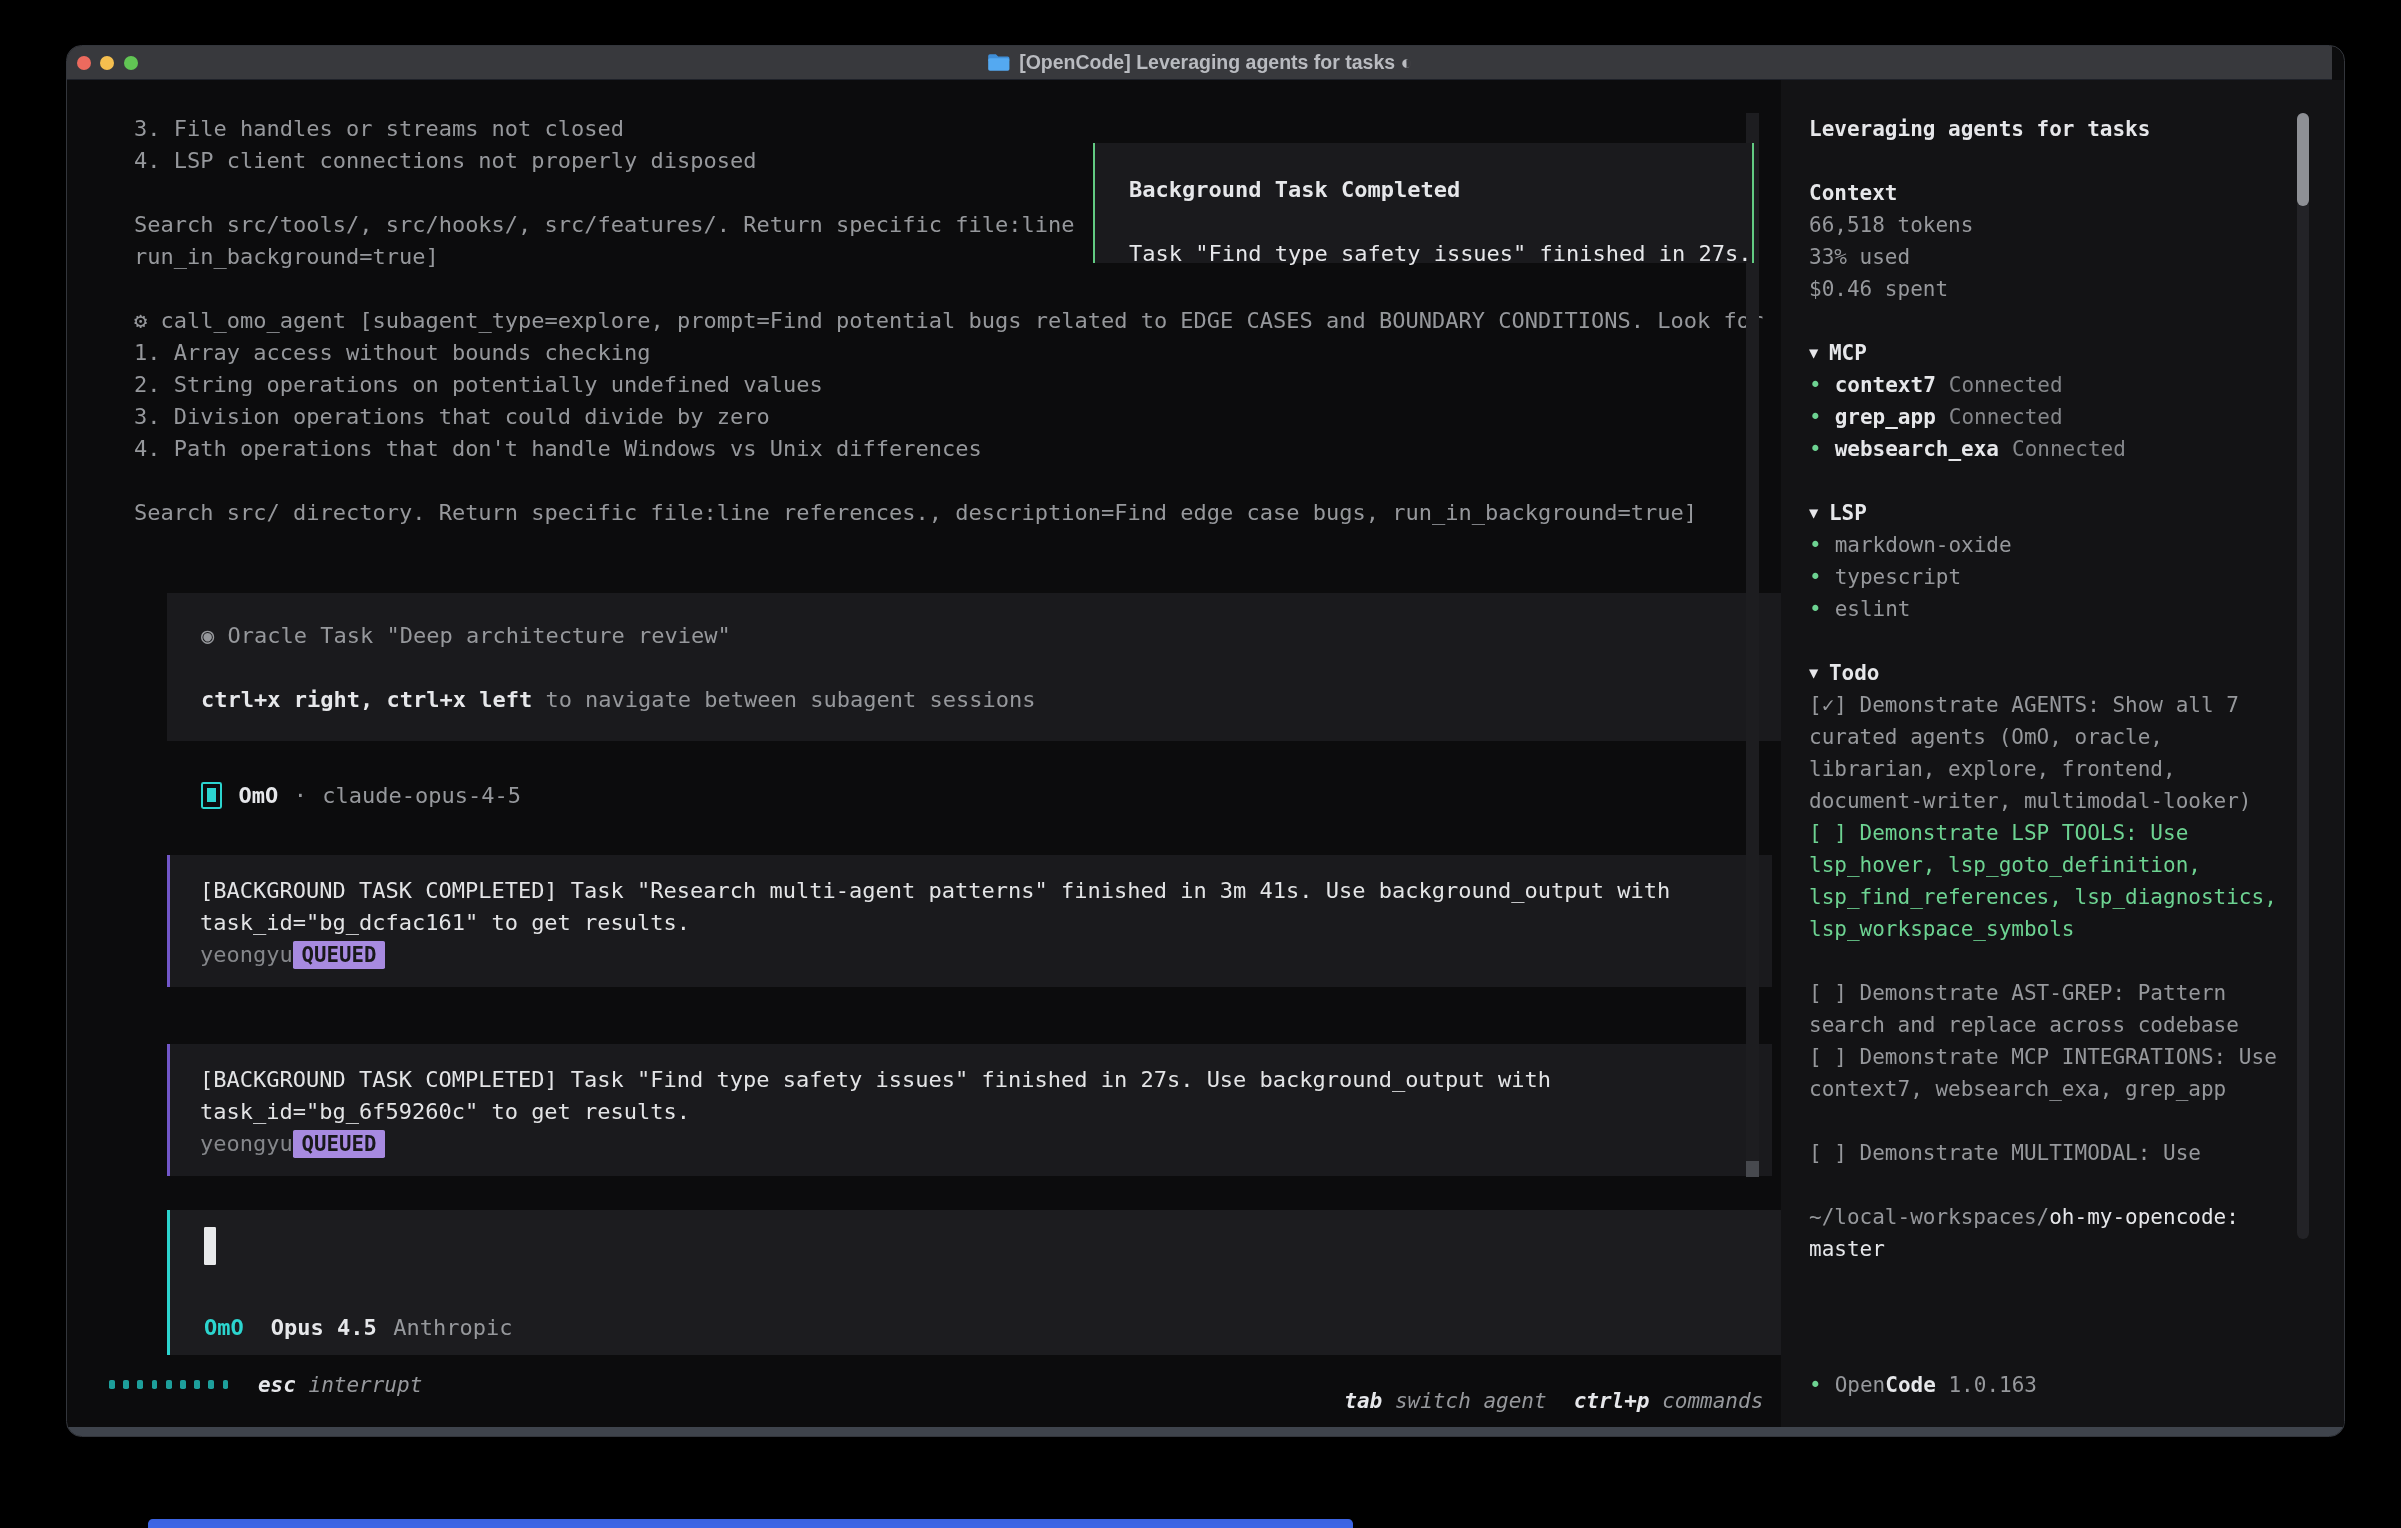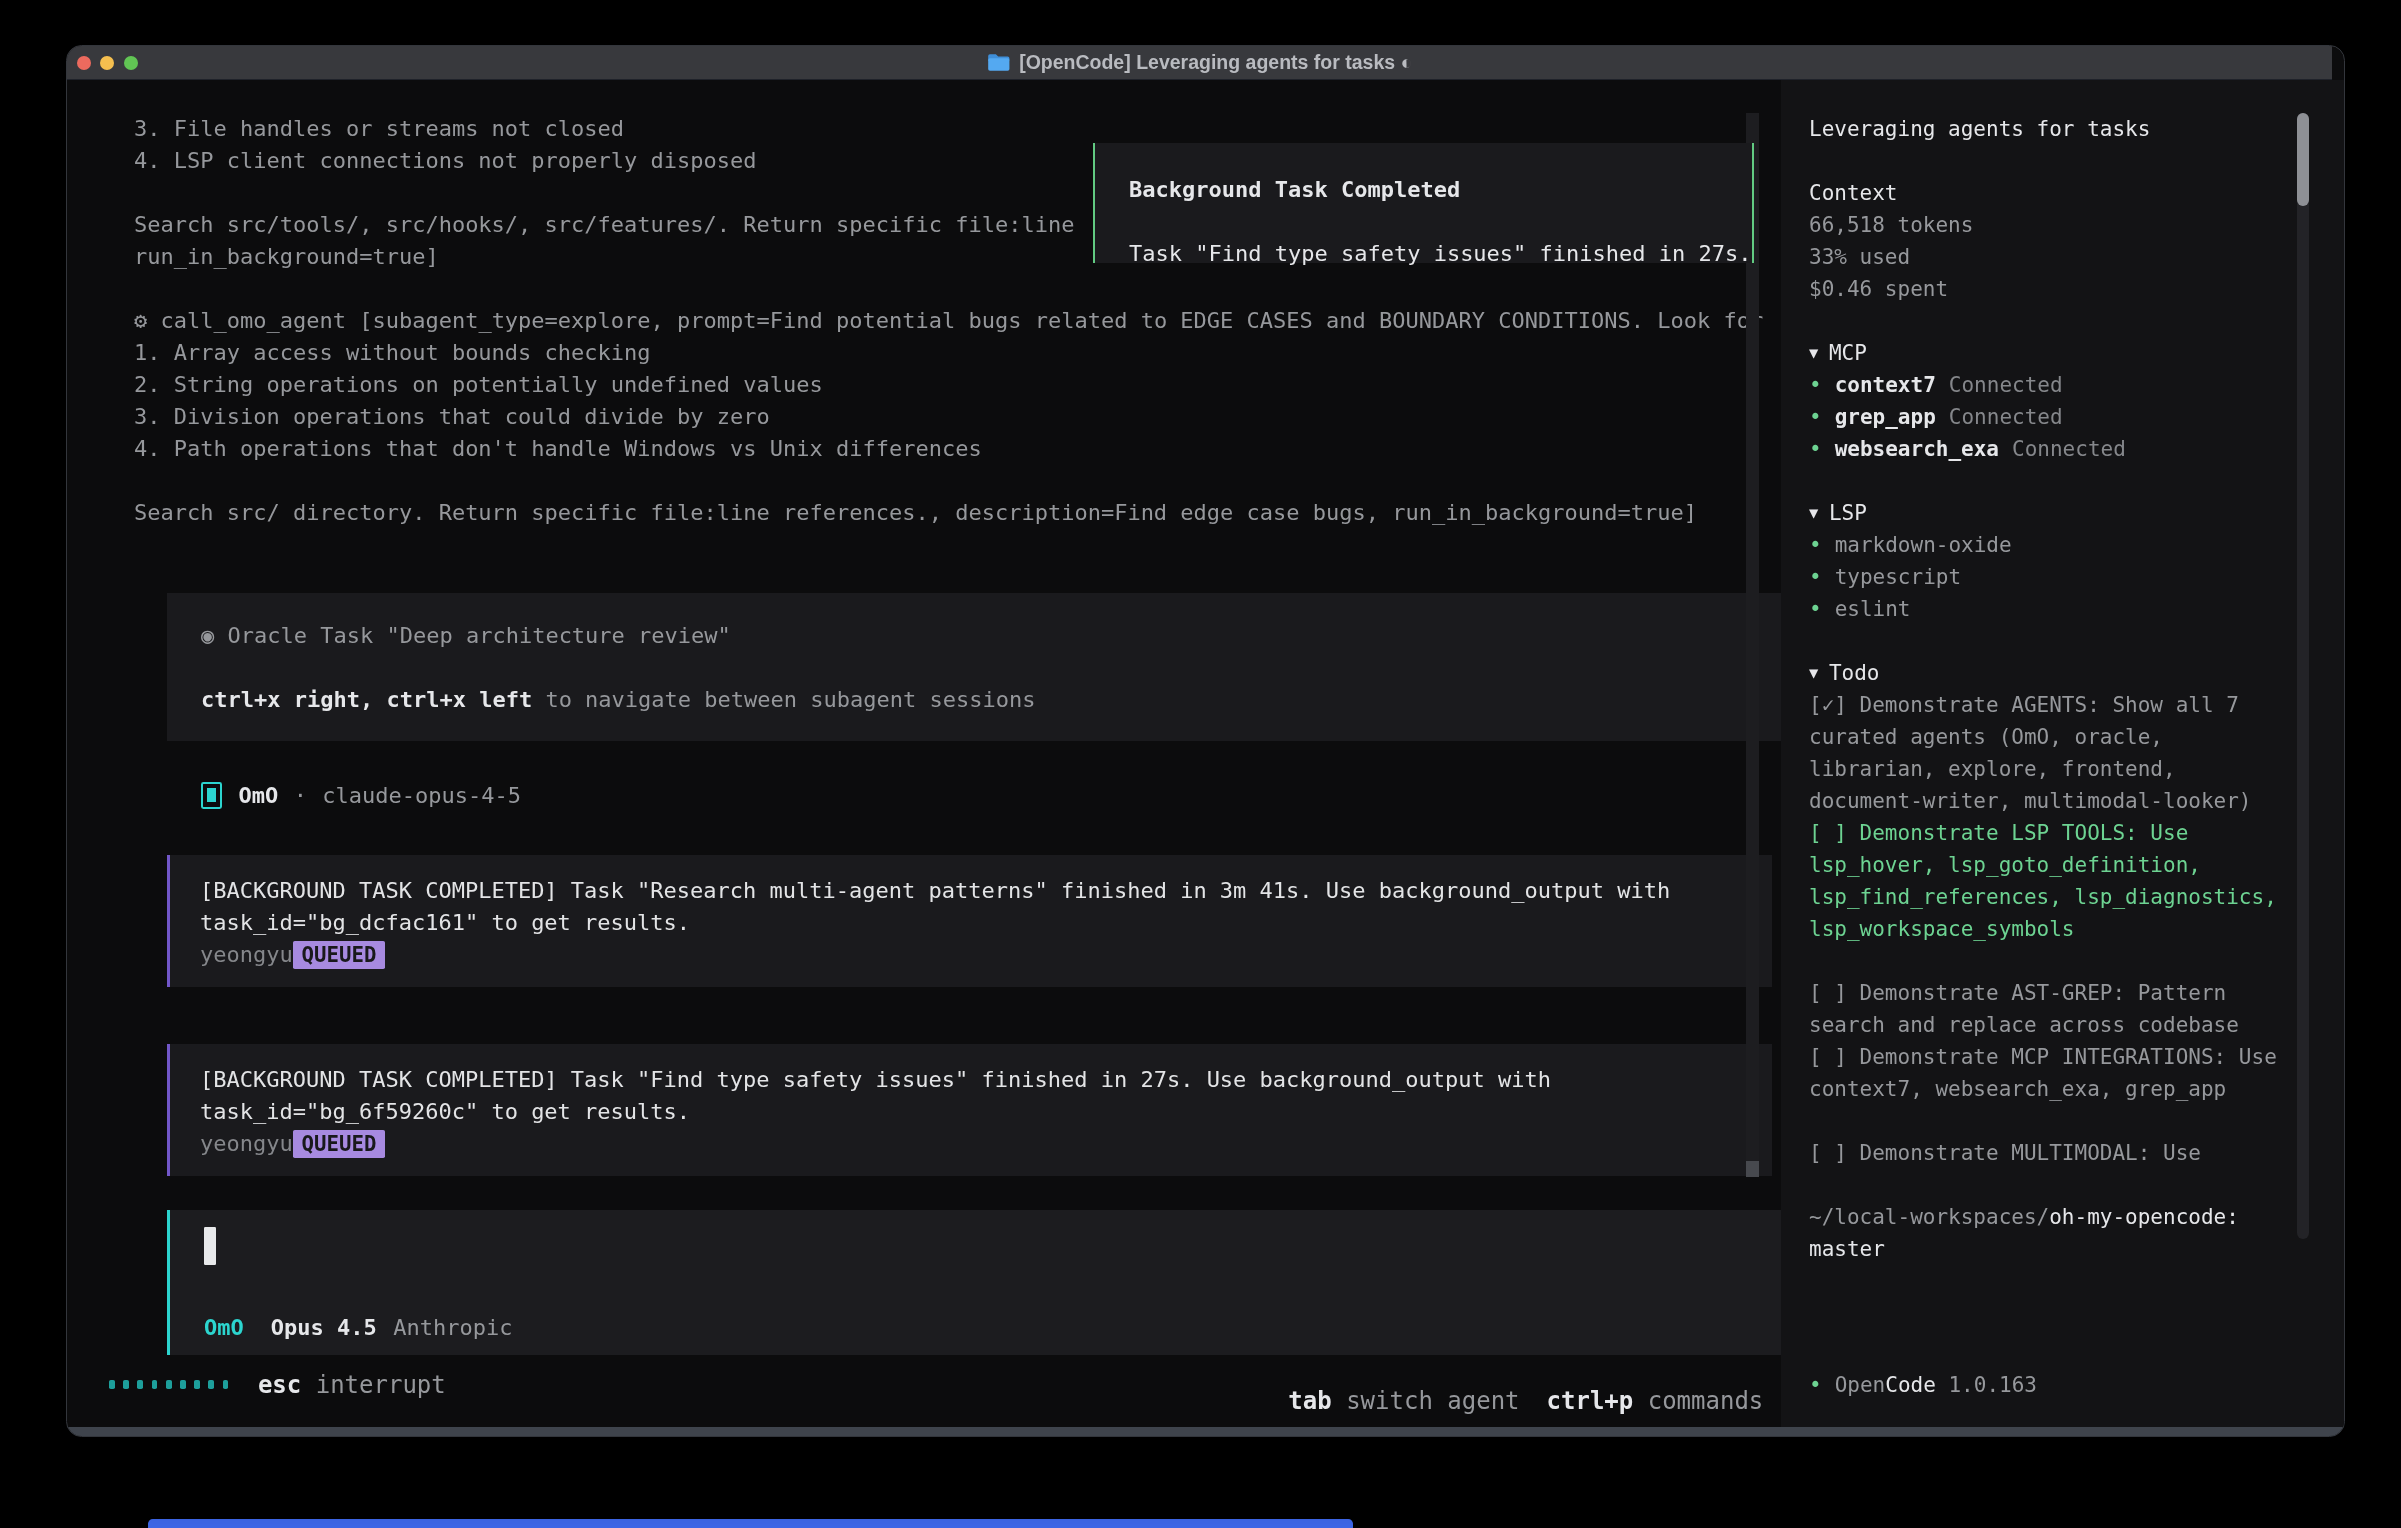--- a/index.html
+++ b/index.html
@@ -61,38 +61,38 @@
 
   .inputbox { margin: 34px 0 0 33px; width: 1662px; height: 145px; background: #1c1c1f;
     border-left: 3.5px solid var(--teal, #2cd5cf); padding: 16.5px 0 11.8px 34px;
     display: flex; flex-direction: column; justify-content: space-between; }
   .cursor { width: 12.4px; height: 38px; background: #e8e9eb; border-radius: 1.2px; }
   .modelline { height: 32px; line-height: 32px; display: flex; align-items: baseline; }
   .ml-agent { color: var(--teal, #2cd5cf); font-weight: 700; margin-right: 27px; }
   .ml-model { color: var(--fg, #e6e7ea); font-weight: 700; margin-right: 16.5px; }
 
   .statusbar { position: absolute; left: 42px; right: 4.7px; bottom: 26px; height: 32px;
-    display: flex; align-items: center; font-size: 24px; color: var(--fg-dim, #96989c); }
+    display: flex; align-items: center; font-size: 21px; color: var(--fg-dim, #96989c); font-style: italic; }
   .spinner { display: flex; gap: 8.3px; margin-right: 29.5px; align-items: center; }
   .spinner i { width: 5.9px; height: 8.9px; background: var(--teal-dim, #1d9f9b); border-radius: 1.8px; }
   .key { color: var(--fg, #e6e7ea); font-weight: 700; }
   .sb-right { margin-left: auto; display: flex; gap: 27px; margin-top: 32px; }
 
   .mscroll { position: absolute; left: 1679px; top: 33px; width: 13px; height: 1064px;
     background: #1d1d20; }
   .mcap { position: absolute; bottom: 0; left: 0; width: 100%; height: 16.5px; background: #47494e; }
 
   
   .sidebar { position: absolute; right: 0; top: 0; bottom: 0; width: 563px;
     background: var(--sidebar-bg, #131315); padding: 33px 0 0 28px;
     font-size: 21px; color: var(--fg-dim, #96989c); }
   .srow { width: 480px; }
   .sln { height: 32px; line-height: 32px; white-space: pre; }
   .sblank { height: 32px; }
-  .sbold { color: var(--fg, #e6e7ea); font-weight: 400; }
+  .sbold { color: var(--fg, #e6e7ea); font-weight: 700; }
   .tri { font-size: 15.4px; margin-right: 10.6px; position: relative; top: -2.4px; color: var(--fg, #e6e7ea); }
   .bullet { color: var(--green, #6dd392); margin-right: 13px; }
   .sname { color: var(--fg, #e6e7ea); font-weight: 700; }
   .sstatus { margin-left: 13px; color: var(--fg-faint, #85878b); }
   .todo { width: 480px; line-height: 32px; white-space: normal; }
   .todo.active { color: var(--green, #6dd392); }
   .gapb { margin-top: 32px; }
   .ws { margin-top: 32px; width: 480px; line-height: 32px; }
   .wsbold { color: var(--fg, #e6e7ea); }
   .sfooter { position: absolute; left: 28px; bottom: 26px; height: 32px; line-height: 32px; }

